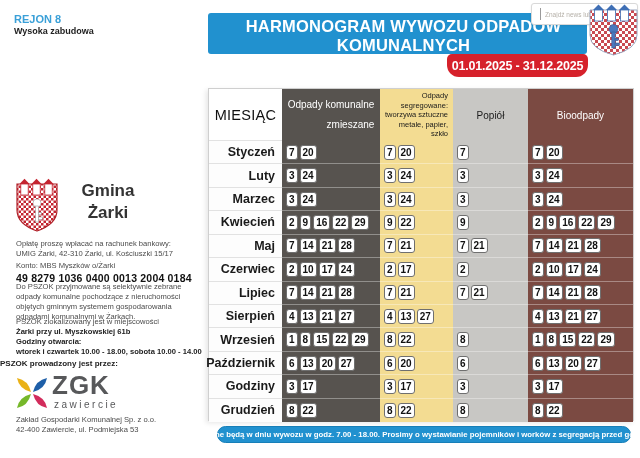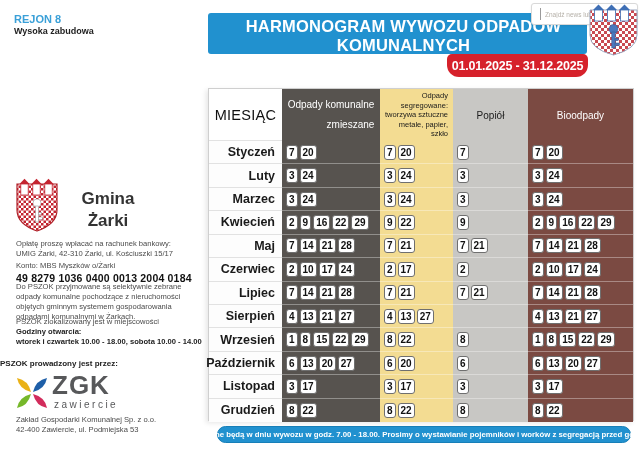--- a/index.html
+++ b/index.html
@@ -61,21 +61,21 @@
           padding:0 2px; min-width:11px; text-align:center; display:inline-block; }
 
   
   .footnote { position:absolute; left:217px; top:426px; width:414px; height:17px;
               background:#2191cf; border:1px solid #177fb8; border-radius:9px;
               color:#ffffff; font-size:7.8px; font-weight:700; display:flex;
               align-items:center; justify-content:center; white-space:nowrap; }
 
   
   .gmina-logo { position:absolute; left:16px; top:178px; display:flex; }
-  .gmina-name { position:absolute; left:60px; top:188px; width:96px; text-align:center;
+  .gmina-name { position:absolute; left:60px; top:180px; width:96px; text-align:center;
                 font-size:17px; font-weight:600; color:#333333; line-height:22px; }
   .sb-text { color:#4a4a4a; font-size:7.6px; line-height:10px; }
   .blk-payment { position:absolute; left:16px; top:239px; width:190px; }
   .blk-konto { position:absolute; left:16px; top:261px; width:190px; }
   .acct { font-size:10.5px; font-weight:700; color:#111111; margin-top:2px; letter-spacing:0.2px; }
   .blk-pszok { position:absolute; left:16px; top:282px; width:190px; }
   .blk-loc { position:absolute; left:16px; top:317px; width:195px; }
   .b { font-weight:700; color:#222222; }
   .blk-operator { position:absolute; left:0; top:359px; width:190px; font-size:8px;
                   font-weight:700; color:#222222; }
@@ -172,20 +172,21 @@
     <div>UMIG Żarki, 42-310 Żarki, ul. Kościuszki 15/17</div>
   </div>
   <div class="blk-konto sb-text">
     <div>Konto: MBS Myszków o/Żarki</div>
     <div class="acct">49 8279 1036 0400 0013 2004 0184</div>
   </div>
 
   <div class="blk-pszok sb-text">Do PSZOK przyjmowane są selektywnie zebrane odpady komunalne pochodzące z nieruchomości objętych gminnym systemem gospodarowania odpadami komunalnymi w Żarkach.</div>
   <div class="blk-loc sb-text">
     <div>PSZOK zlokalizowany jest w miejscowości</div>
+    <div class="b">Żarki przy ul. Myszkowskiej 61b</div>
     <div class="b">Godziny otwarcia:</div>
     <div class="b">wtorek i czwartek 10.00 - 18.00, sobota 10.00 - 14.00</div>
   </div>
   <div class="blk-operator">PSZOK prowadzony jest przez:</div>
 
   <div class="zgk-logo">
     <svg width="34" height="34" viewBox="0 0 34 34">
       <path d="M16,16 Q4,13 2,2 Q13,4 16,16 Z" fill="#eab117"></path>
       <path d="M18,16 Q21,4 32,2 Q30,13 18,16 Z" fill="#1e5fa8"></path>
       <path d="M16,18 Q13,30 2,32 Q4,21 16,18 Z" fill="#76b82a"></path>
@@ -420,21 +421,21 @@
             <span class="chip">6</span>
           </div>
           <div class="td dates" style="background: rgb(123, 74, 66);">
             <span class="chip">6</span>
             <span class="chip">13</span>
             <span class="chip">20</span>
             <span class="chip">27</span>
           </div>
         </div>
         <div class="trow">
-          <div class="td month">Listopad</div>
+          <div class="td month">Godziny</div>
           <div class="td dates" style="background: rgb(87, 83, 79);">
             <span class="chip">3</span>
             <span class="chip">17</span>
           </div>
           <div class="td dates" style="background: rgb(243, 220, 146);">
             <span class="chip">3</span>
             <span class="chip">17</span>
           </div>
           <div class="td dates" style="background: rgb(200, 199, 196);">
             <span class="chip">3</span>

